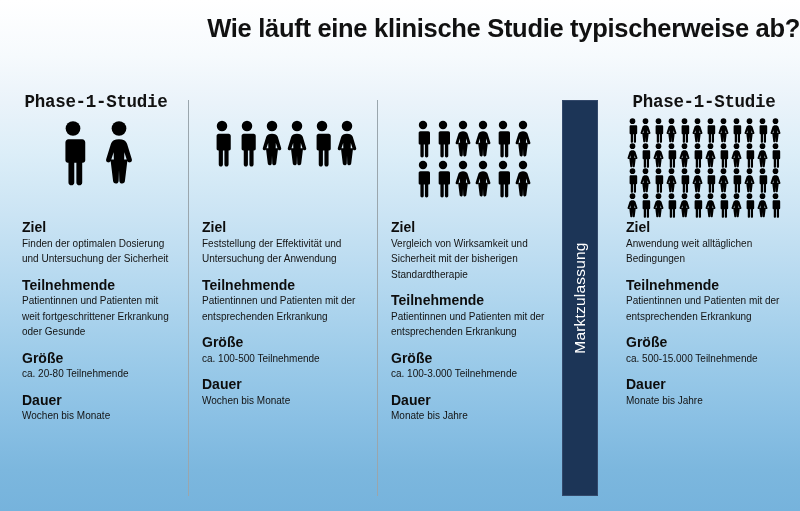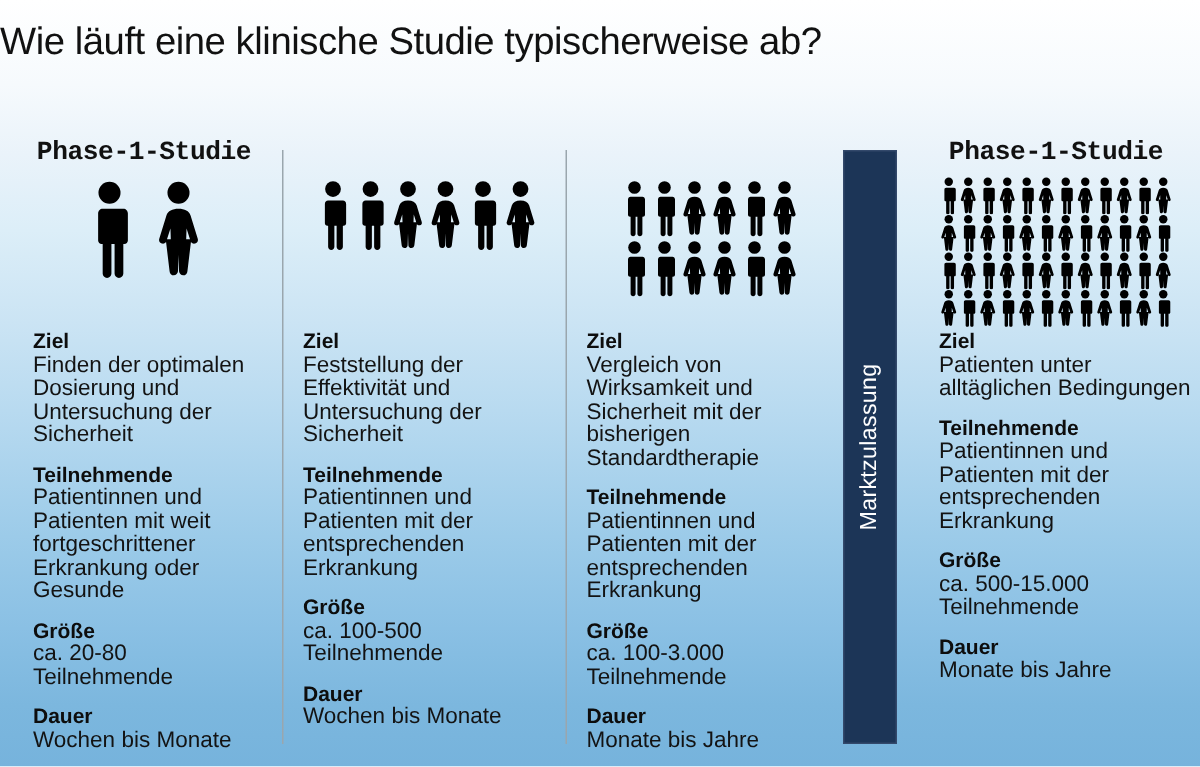--- a/index.html
+++ b/index.html
@@ -22,23 +22,23 @@
         #8ac0e4 82%,
         #7cb7de 92%,
         #76b3dc 100%);
   }
 
   
   #title {
     position: absolute;
     left: 0; top: 14px;
     width: 800px;
-    text-align: left;
+    text-align: right;
     font-size: 25.5px;
-    font-weight: normal;
+    font-weight: bold;
     letter-spacing: -0.3px;
     color: #111111;
     white-space: nowrap;
   }
 
   
   .column {
     position: absolute;
     top: 92px;
     height: 405px;
@@ -74,21 +74,21 @@
   }
   .field { margin-bottom: 11px; }
   .field:last-child { margin-bottom: 0; }
   .field-label {
     font-size: 14px;
     font-weight: bold;
     color: #0d0d0d;
     line-height: 15.5px;
   }
   .field-value {
-    font-size: 15px;
+    font-size: 10px;
     color: #131313;
     line-height: 15.5px;
   }
 
   
   .divider {
     position: absolute;
     top: 100px;
     width: 1px;
     height: 396px;
@@ -179,21 +179,21 @@
           <path fill="#000000" d="M4.1 16.2h15.8c1.5 0 2.6 1.2 2.6 2.7v15.4c0 1.1-.9 2-2 2h-.6v16.9c0 1.4-1.1 2.5-2.5 2.5s-2.5-1.1-2.5-2.5V36.3h-1.8v16.9c0 1.4-1.1 2.5-2.5 2.5s-2.5-1.1-2.5-2.5V36.3h-.6c-1.1 0-2-.9-2-2V18.9c0-1.5 1.1-2.7 2.6-2.7z"></path>
         </svg>
         <svg class="fig" width="20" height="47" viewBox="0 0 24 56" xmlns="http://www.w3.org/2000/svg">
           <circle cx="12" cy="7" r="6.3" fill="#000000"></circle>
           <path fill="#000000" d="M12 16.2c3.6 0 6 1.3 6.9 3.8l4.1 13.3c.4 1.3-.3 2.4-1.5 2.7-1.1.3-2.2-.3-2.6-1.5l-2.3-7.1-.2 6.2h2.9l-2.2 18.2c-.1 1.4-1.1 2.4-2.4 2.4-1.3 0-2.3-1-2.4-2.3l-.3-9.4-.3 9.4c-.1 1.3-1.1 2.3-2.4 2.3-1.3 0-2.3-1-2.4-2.4L4.7 33.6h2.9l-.2-6.2-2.3 7.1c-.4 1.2-1.5 1.8-2.6 1.5-1.2-.3-1.9-1.4-1.5-2.7l4.1-13.3c.9-2.5 3.3-3.8 6.9-3.8z"></path>
         </svg>
       </div>
     <div class="textblock" style="top:128px; padding-left:6px; padding-right:4px;">
       <div class="field">
         <div class="field-label">Ziel</div>
-        <div class="field-value">Feststellung der Effektivität und Untersuchung der Sicherheit</div>
+        <div class="field-value">Feststellung der Effektivität und Untersuchung der Anwendung</div>
       </div>
       <div class="field">
         <div class="field-label">Teilnehmende</div>
         <div class="field-value">Patientinnen und Patienten mit der entsprechenden Erkrankung</div>
       </div>
       <div class="field">
         <div class="field-label">Größe</div>
         <div class="field-value">ca. 100-500 Teilnehmende</div>
       </div>
       <div class="field">
@@ -470,21 +470,21 @@
           <path fill="#000000" d="M12 16.2c3.6 0 6 1.3 6.9 3.8l4.1 13.3c.4 1.3-.3 2.4-1.5 2.7-1.1.3-2.2-.3-2.6-1.5l-2.3-7.1-.2 6.2h2.9l-2.2 18.2c-.1 1.4-1.1 2.4-2.4 2.4-1.3 0-2.3-1-2.4-2.3l-.3-9.4-.3 9.4c-.1 1.3-1.1 2.3-2.4 2.3-1.3 0-2.3-1-2.4-2.4L4.7 33.6h2.9l-.2-6.2-2.3 7.1c-.4 1.2-1.5 1.8-2.6 1.5-1.2-.3-1.9-1.4-1.5-2.7l4.1-13.3c.9-2.5 3.3-3.8 6.9-3.8z"></path>
         </svg>
         <svg class="fig" width="11" height="25" viewBox="0 0 24 56" xmlns="http://www.w3.org/2000/svg">
           <circle cx="12" cy="7" r="6.3" fill="#000000"></circle>
           <path fill="#000000" d="M4.1 16.2h15.8c1.5 0 2.6 1.2 2.6 2.7v15.4c0 1.1-.9 2-2 2h-.6v16.9c0 1.4-1.1 2.5-2.5 2.5s-2.5-1.1-2.5-2.5V36.3h-1.8v16.9c0 1.4-1.1 2.5-2.5 2.5s-2.5-1.1-2.5-2.5V36.3h-.6c-1.1 0-2-.9-2-2V18.9c0-1.5 1.1-2.7 2.6-2.7z"></path>
         </svg>
       </div>
     <div class="textblock" style="top:128px; padding-left:14px; padding-right:2px;">
       <div class="field">
         <div class="field-label">Ziel</div>
-        <div class="field-value">Patienten unter alltäglichen Bedingungen</div>
+        <div class="field-value">Anwendung weit alltäglichen Bedingungen</div>
       </div>
       <div class="field">
         <div class="field-label">Teilnehmende</div>
         <div class="field-value">Patientinnen und Patienten mit der entsprechenden Erkrankung</div>
       </div>
       <div class="field">
         <div class="field-label">Größe</div>
         <div class="field-value">ca. 500-15.000 Teilnehmende</div>
       </div>
       <div class="field">

